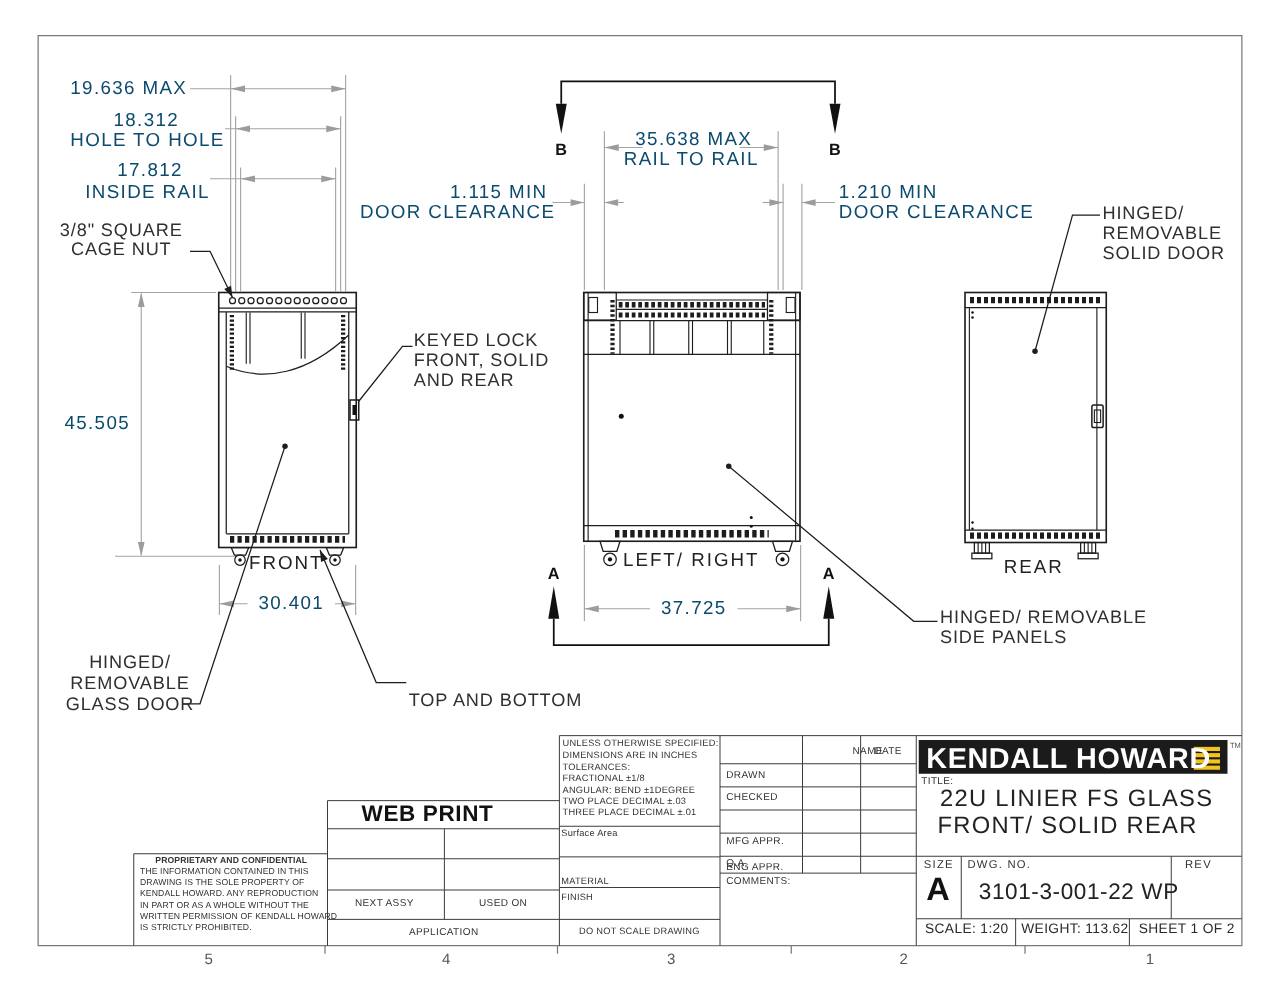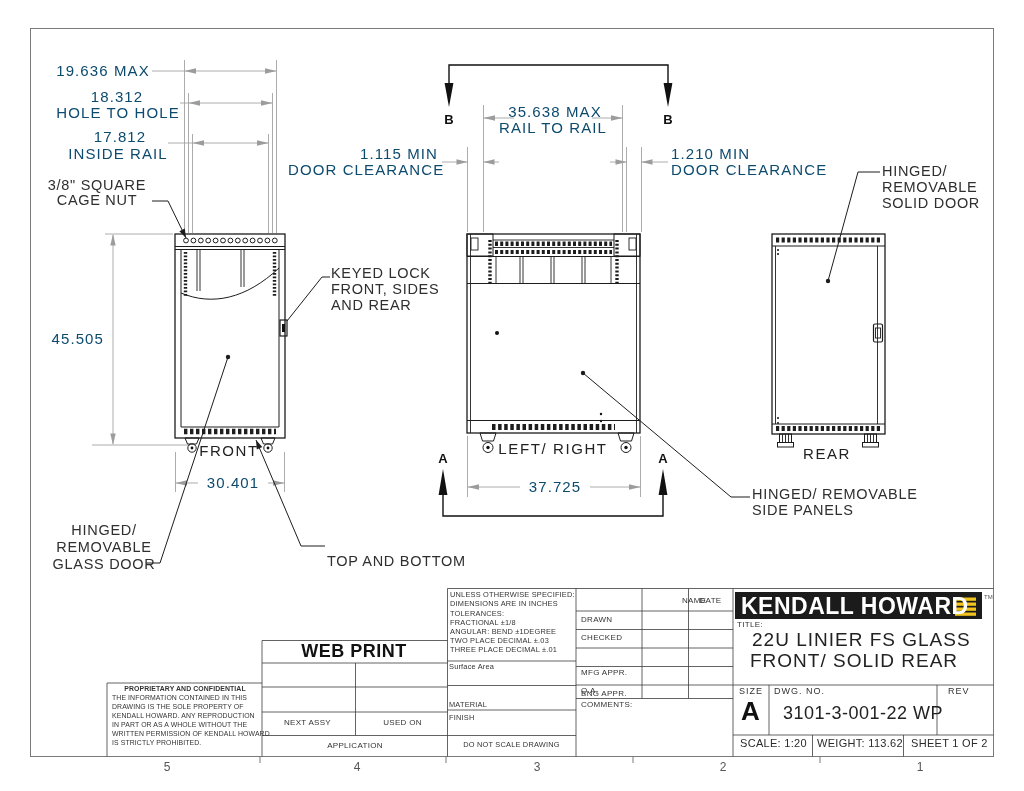--- a/index.html
+++ b/index.html
@@ -294,21 +294,21 @@
   <div class="t dim c" style="left:493px; top:120px; width:120px;">RAIL TO RAIL</div>
   <div class="t dim r" style="left:330px; top:146px; width:108px;">1.115 MIN</div>
   <div class="t dim r" style="left:288px; top:162px; width:150px;">DOOR CLEARANCE</div>
   <div class="t dim" style="left:671px; top:146px;">1.210 MIN</div>
   <div class="t dim" style="left:671px; top:162px;">DOOR CLEARANCE</div>
   <div class="t dim c mask" style="left:520px; top:479px; width:70px;">37.725</div>
 
   <div class="t lbl c" style="left:38px; top:178px; width:118px;">3/8" SQUARE</div>
   <div class="t lbl c" style="left:38px; top:193px; width:118px;">CAGE NUT</div>
   <div class="t lbl" style="left:331px; top:266px;">KEYED LOCK</div>
-  <div class="t lbl" style="left:331px; top:282px;">FRONT, SIDES</div>
+  <div class="t lbl" style="left:331px; top:282px;">FRONT, SOLID</div>
   <div class="t lbl" style="left:331px; top:298px;">AND REAR</div>
   <div class="t lbl c" style="left:45px; top:523px; width:118px;">HINGED/</div>
   <div class="t lbl c" style="left:45px; top:540px; width:118px;">REMOVABLE</div>
   <div class="t lbl c" style="left:45px; top:557px; width:118px;">GLASS DOOR</div>
   <div class="t lbl" style="left:882px; top:164px;">HINGED/</div>
   <div class="t lbl" style="left:882px; top:180px;">REMOVABLE</div>
   <div class="t lbl" style="left:882px; top:196px;">SOLID DOOR</div>
   <div class="t lbl" style="left:327px; top:554px;">TOP AND BOTTOM</div>
   <div class="t lbl" style="left:752px; top:487px;">HINGED/ REMOVABLE</div>
   <div class="t lbl" style="left:752px; top:503px;">SIDE PANELS</div>
@@ -343,21 +343,21 @@
   <div class="t tb8" style="left:581px; top:701px;">COMMENTS:</div>
 
   <div class="t prop7 bold c" style="left:109px; top:685px; width:152px;">PROPRIETARY AND CONFIDENTIAL</div>
   <div class="t prop7" style="left:112px; top:694px;">THE INFORMATION CONTAINED IN THIS</div>
   <div class="t prop7" style="left:112px; top:703px;">DRAWING IS THE SOLE PROPERTY OF</div>
   <div class="t prop7" style="left:112px; top:712px;">KENDALL HOWARD.  ANY REPRODUCTION</div>
   <div class="t prop7" style="left:112px; top:721px;">IN PART OR AS A WHOLE WITHOUT THE</div>
   <div class="t prop7" style="left:112px; top:730px;">WRITTEN PERMISSION OF KENDALL HOWARD</div>
   <div class="t prop7" style="left:112px; top:739px;">IS STRICTLY PROHIBITED.</div>
 
-  <div class="t webprint c" style="left:284px; top:642px; width:140px;">WEB PRINT</div>
+  <div class="t webprint c" style="left:272px; top:642px; width:140px;">WEB PRINT</div>
   <div class="t tb8 c" style="left:265px; top:719px; width:85px;">NEXT ASSY</div>
   <div class="t tb8 c" style="left:360px; top:719px; width:85px;">USED ON</div>
   <div class="t tb8 c" style="left:300px; top:742px; width:110px;">APPLICATION</div>
 
   <div class="t logotext" style="left:741px; top:594px;">KENDALL HOWARD</div>
   <div class="t tm" style="left:984px; top:594px;">TM</div>
   <div class="t tb8" style="left:737px; top:621px;">TITLE:</div>
   <div class="t titleline" style="left:752px; top:630px;">22U LINIER FS GLASS</div>
   <div class="t titleline" style="left:750px; top:651px;">FRONT/ SOLID REAR</div>
   <div class="t tb9" style="left:739px; top:687px;">SIZE</div>

